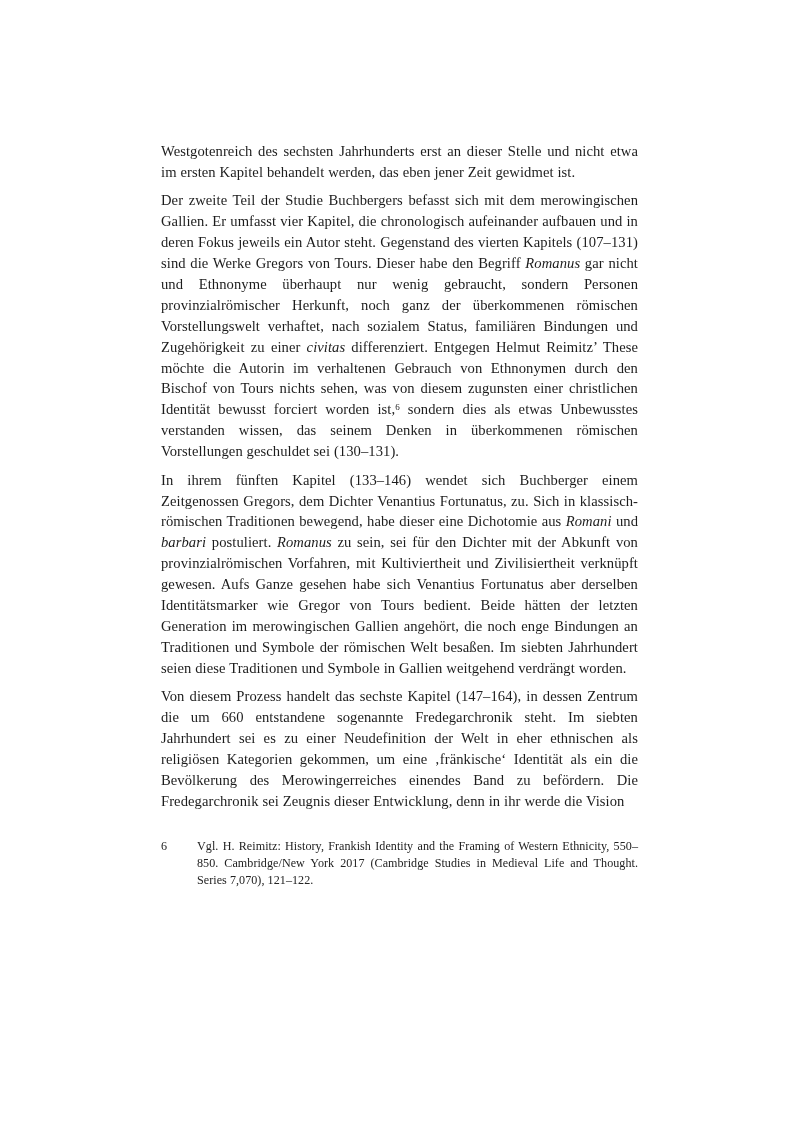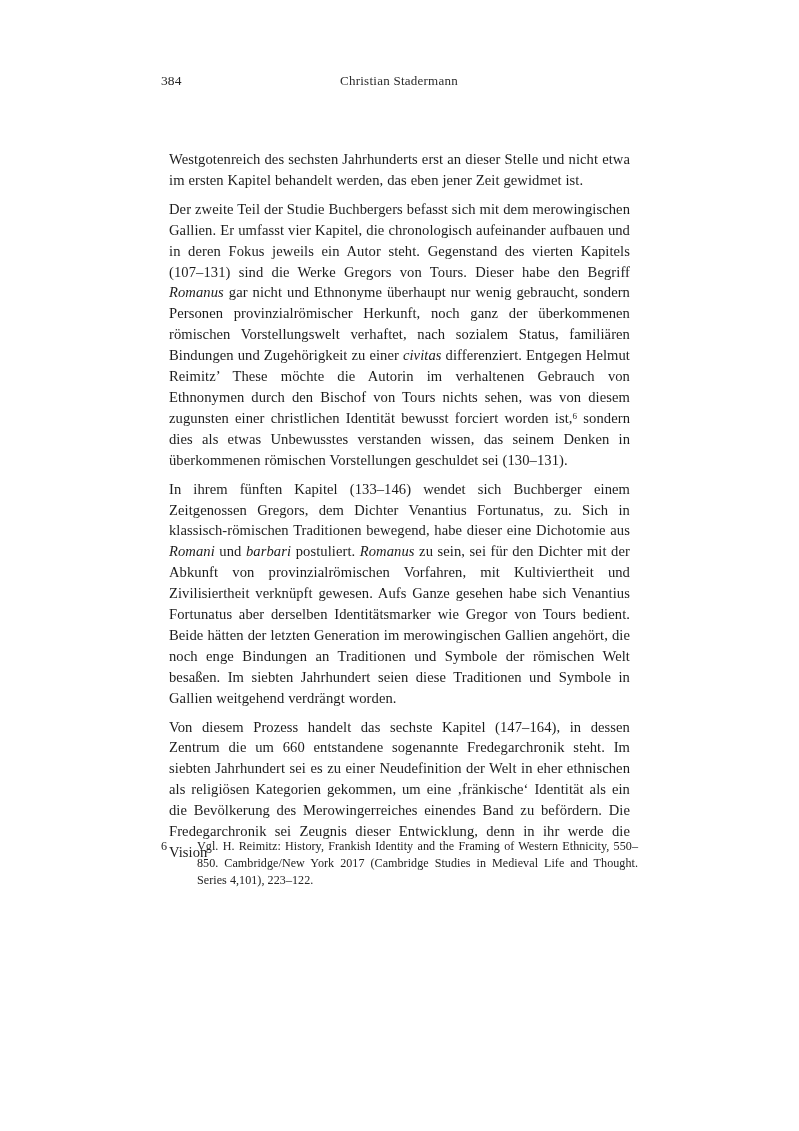--- a/index.html
+++ b/index.html
@@ -54,21 +54,21 @@
   }
 
   
   .textblock {
     position: absolute;
     left: 161px;
     top: 141px;
     width: 477px;
   }
   p.para {
-    margin: 8px;
+    margin: 0;
     font-size: 14.6px;
     line-height: 20.9px;
     text-align: justify;
     text-justify: inter-word;
     hyphens: manual;
     letter-spacing: 0.005em;
     word-spacing: 0.01em;
     color: #1c1c1c;
   }
   p.para + p.para {
@@ -110,32 +110,28 @@
   }
   .footnote .fn-text {
     display: block;
   }
 </style>
 </head>
 <body>
 
 <div class="page">
 
-  <div class="running-head">
-    <span class="folio">384</span>
-    <span class="head-title">Christian Stadermann</span>
-  </div>
 
   <div class="textblock">
     <p class="para" id="para-1"><span>Westgotenreich des sechsten Jahrhunderts erst an dieser Stelle und nicht etwa im ersten Kapitel behandelt werden, das eben jener Zeit gewidmet ist.</span></p>
     <p class="para" id="para-2"><span>Der zweite Teil der Studie Buchbergers befasst sich mit dem merowingischen Gallien. Er umfasst vier Kapitel, die chronologisch aufeinander aufbauen und in deren Fokus jeweils ein Autor steht. Gegenstand des vierten Kapitels (107–131) sind die Werke Gregors von Tours. Dieser habe den Begriff </span><i>Romanus</i><span> gar nicht und Ethnonyme überhaupt nur wenig gebraucht, sondern Personen provinzialrömischer Herkunft, noch ganz der überkommenen römischen Vorstellungswelt verhaftet, nach sozialem Status, familiären Bindungen und Zugehörigkeit zu einer </span><i>civitas</i><span> differenziert. Entgegen Helmut Reimitz’ These möchte die Autorin im verhaltenen Gebrauch von Ethnonymen durch den Bischof von Tours nichts sehen, was von diesem zugunsten einer christlichen Identität bewusst forciert worden ist,</span><sup class="fnref">6</sup><span> sondern dies als etwas Unbewusstes verstanden wissen, das seinem Denken in überkommenen römischen Vorstellungen geschuldet sei (130–131).</span></p>
     <p class="para" id="para-3"><span>In ihrem fünften Kapitel (133–146) wendet sich Buchberger einem Zeitgenossen Gregors, dem Dichter Venantius Fortunatus, zu. Sich in klassisch-römischen Traditionen bewegend, habe dieser eine Dichotomie aus </span><i>Romani</i><span> und </span><i>barbari</i><span> postuliert. </span><i>Romanus</i><span> zu sein, sei für den Dichter mit der Abkunft von provinzialrömischen Vorfahren, mit Kultiviertheit und Zivilisiertheit verknüpft gewesen. Aufs Ganze gesehen habe sich Venantius Fortunatus aber derselben Identitätsmarker wie Gregor von Tours bedient. Beide hätten der letzten Generation im merowingischen Gallien angehört, die noch enge Bindungen an Traditionen und Symbole der römischen Welt besaßen. Im siebten Jahrhundert seien diese Traditionen und Symbole in Gallien weitgehend verdrängt worden.</span></p>
     <p class="para" id="para-4"><span>Von diesem Prozess handelt das sechste Kapitel (147–164), in dessen Zentrum die um 660 entstandene sogenannte Fredegarchronik steht. Im siebten Jahrhundert sei es zu einer Neudefinition der Welt in eher ethnischen als religiösen Kategorien gekommen, um eine ‚fränkische‘ Identität als ein die Bevölkerung des Merowingerreiches einendes Band zu befördern. Die Fredegarchronik sei Zeugnis dieser Entwicklung, denn in ihr werde die Vision</span></p>
   </div>
 
   <div class="footnotes">
     <div class="footnote" id="footnote-1">
       <span class="fn-num">6</span>
-      <span class="fn-text">Vgl. H. Reimitz: History, Frankish Identity and the Framing of Western Ethnicity, 550–850. Cambridge/New York 2017 (Cambridge Studies in Medieval Life and Thought. Series 4,101), 223–122.</span>
+      <span class="fn-text">Vgl. H. Reimitz: History, Frankish Identity and the Framing of Western Ethnicity, 550–850. Cambridge/New York 2017 (Cambridge Studies in Medieval Life and Thought. Series 7,070), 121–122.</span>
     </div>
   </div>
 
 </div>
 
 </body></html>

